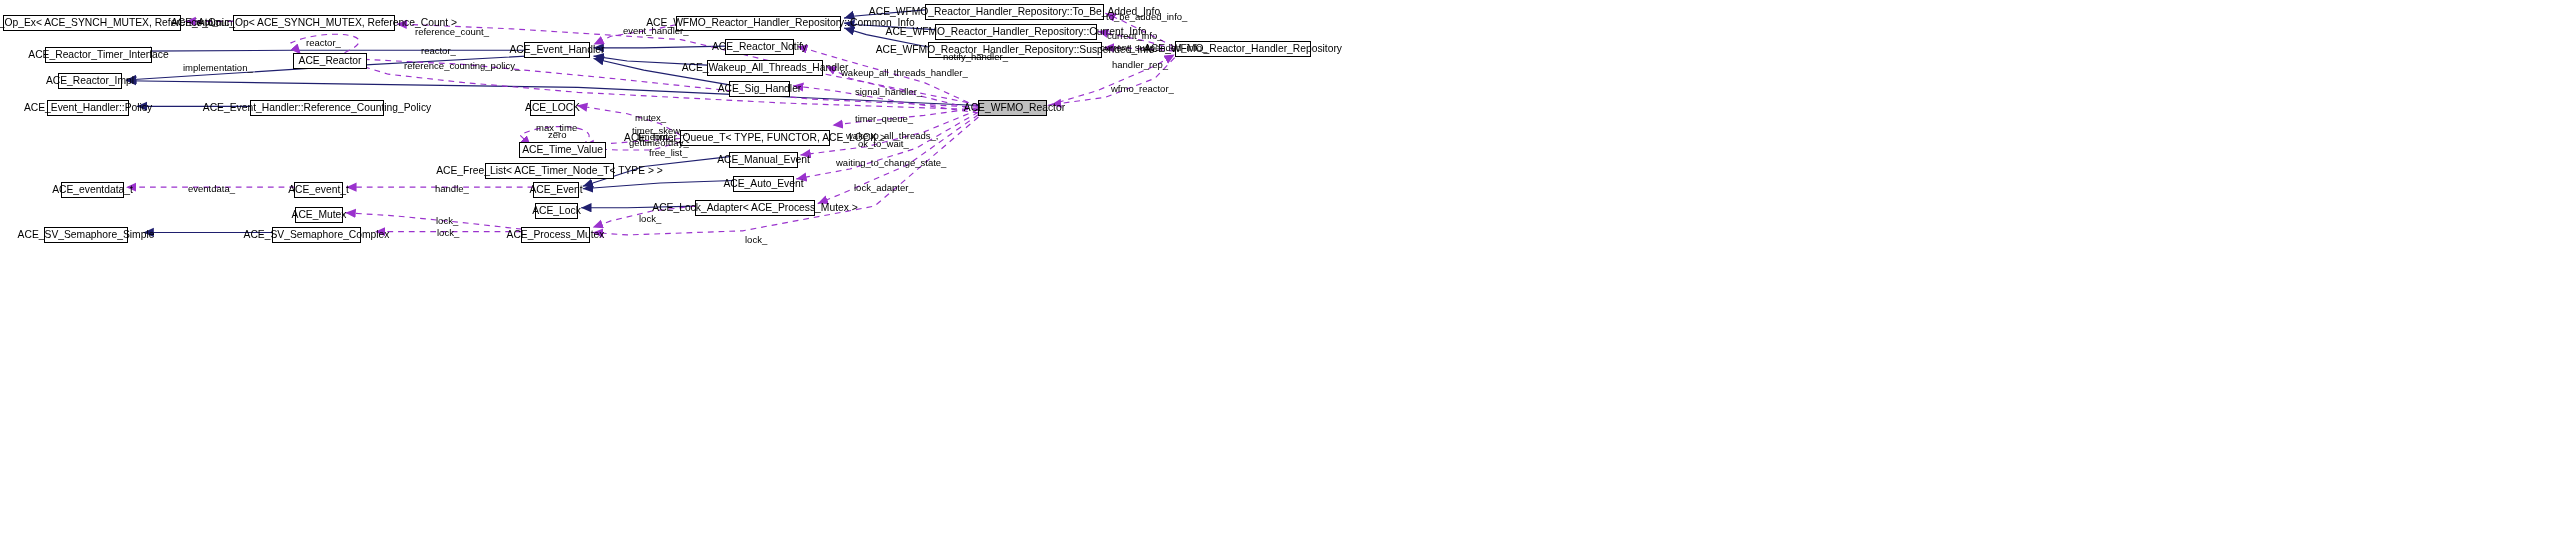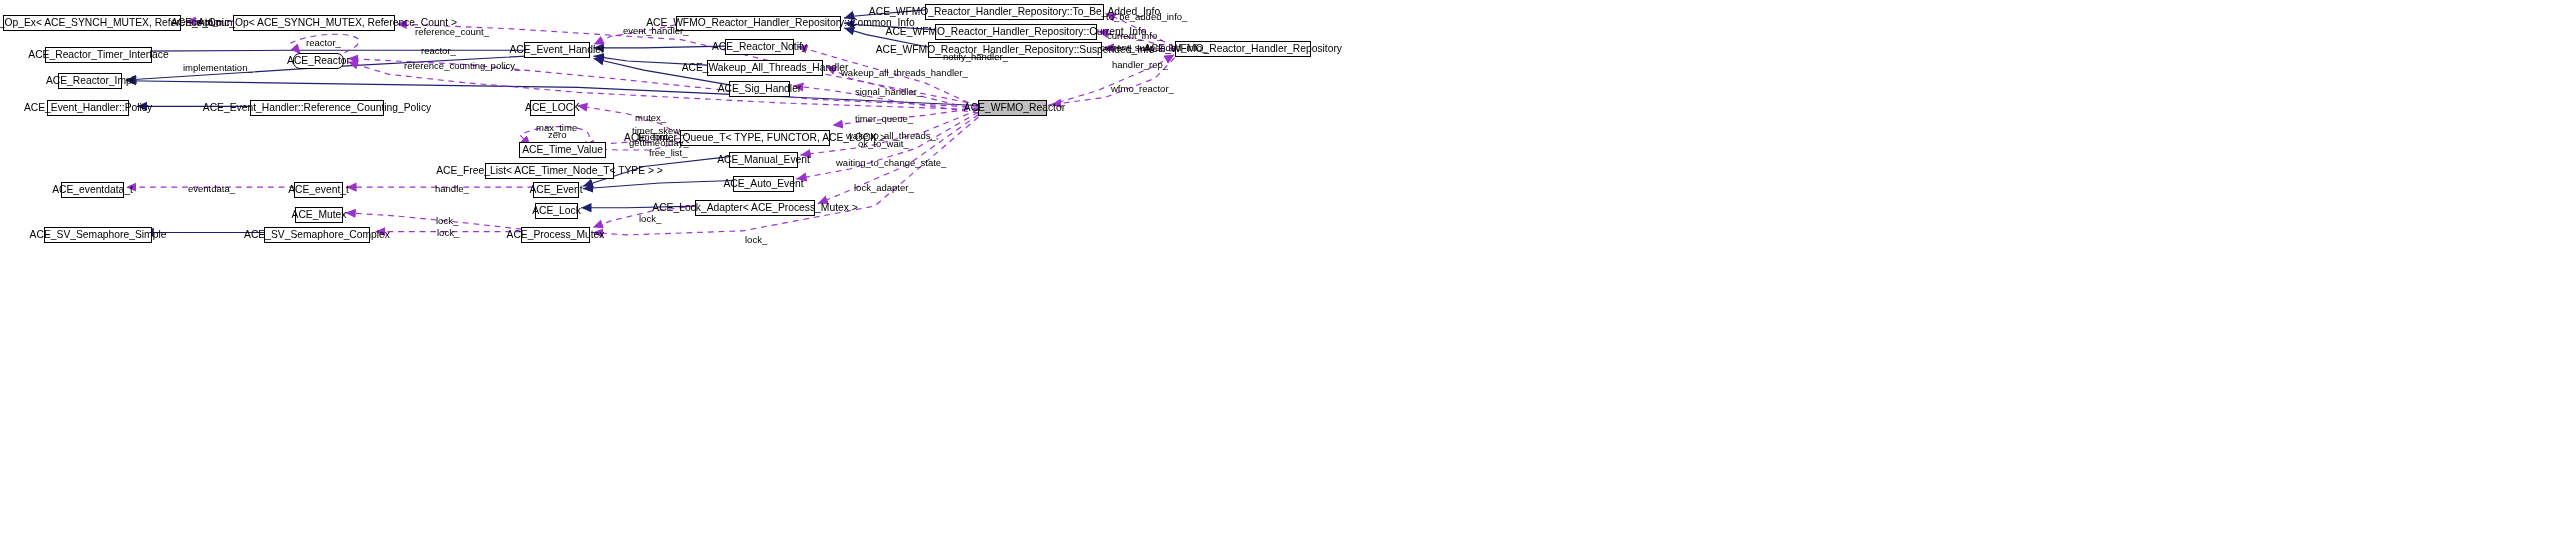--- a/index.html
+++ b/index.html
@@ -72,33 +72,33 @@
       <path d="M632,281 L560,281 L480,281 L454,281"></path>
       <path d="M632,278 L560,270 L480,262 L418,258"></path>
     </g>
   </svg>
 <div class="node" style="left: 3.3px; top: 15px; width: 178px;">ACE_Atomic_Op_Ex&lt; ACE_SYNCH_MUTEX, Reference_Count &gt;</div>
     <div class="node" style="left: 233px; top: 15px; width: 162px;">ACE_Atomic_Op&lt; ACE_SYNCH_MUTEX, Reference_Count &gt;</div>
     <div class="node" style="left: 45px; top: 47px; width: 107px;">ACE_Reactor_Timer_Interface</div>
     <div class="node" style="left: 58px; top: 73px; width: 64px;">ACE_Reactor_Impl</div>
     <div class="node" style="left: 47px; top: 100px; width: 82px;">ACE_Event_Handler::Policy</div>
     <div class="node" style="left: 250px; top: 100px; width: 134px;">ACE_Event_Handler::Reference_Counting_Policy</div>
-    <div class="node" style="left: 293px; top: 53px; width: 51px; border-radius: 7px;">ACE_Reactor</div>
+    <div class="node" style="left: 293px; top: 53px; width: 74px;">ACE_Reactor</div>
     <div class="node" style="left: 524px; top: 42px; width: 66px;">ACE_Event_Handler</div>
     <div class="node" style="left: 530px; top: 100px; width: 45px;">ACE_LOCK</div>
     <div class="node" style="left: 519px; top: 142px; width: 87px;">ACE_Time_Value</div>
     <div class="node" style="left: 485px; top: 163px; width: 129px;">ACE_Free_List&lt; ACE_Timer_Node_T&lt; TYPE &gt; &gt;</div>
     <div class="node" style="left: 533px; top: 182px; width: 46px;">ACE_Event</div>
     <div class="node" style="left: 535px; top: 203px; width: 43px;">ACE_Lock</div>
     <div class="node" style="left: 521px; top: 227px; width: 69px;">ACE_Process_Mutex</div>
     <div class="node" style="left: 61px; top: 182px; width: 63px;">ACE_eventdata_t</div>
     <div class="node" style="left: 294px; top: 182px; width: 49px;">ACE_event_t</div>
     <div class="node" style="left: 295px; top: 207px; width: 48px;">ACE_Mutex</div>
-    <div class="node" style="left: 44px; top: 227px; width: 108px;">ACE_SV_Semaphore_Simple</div>
-    <div class="node" style="left: 264px; top: 227px; width: 106px;">ACE_SV_Semaphore_Complex</div>
+    <div class="node" style="left: 44px; top: 227px; width: 84px;">ACE_SV_Semaphore_Simple</div>
+    <div class="node" style="left: 272px; top: 227px; width: 89px;">ACE_SV_Semaphore_Complex</div>
     <div class="node" style="left: 680px; top: 130px; width: 150px;">ACE_Timer_Queue_T&lt; TYPE, FUNCTOR, ACE_LOCK &gt;</div>
     <div class="node" style="left: 729px; top: 152px; width: 69px;">ACE_Manual_Event</div>
     <div class="node" style="left: 733px; top: 176px; width: 61px;">ACE_Auto_Event</div>
     <div class="node" style="left: 695px; top: 200px; width: 120px;">ACE_Lock_Adapter&lt; ACE_Process_Mutex &gt;</div>
     <div class="node" style="left: 725px; top: 39px; width: 69px;">ACE_Reactor_Notify</div>
     <div class="node" style="left: 707px; top: 60px; width: 116px;">ACE_Wakeup_All_Threads_Handler</div>
     <div class="node" style="left: 729px; top: 81px; width: 61px;">ACE_Sig_Handler</div>
     <div class="node" style="left: 676px; top: 15.7px; width: 165px; padding-left: 48px;">ACE_WFMO_Reactor_Handler_Repository::Common_Info</div>
     <div class="node" style="left: 925px; top: 4.1px; width: 179px;">ACE_WFMO_Reactor_Handler_Repository::To_Be_Added_Info</div>
     <div class="node" style="left: 935px; top: 24px; width: 162px;">ACE_WFMO_Reactor_Handler_Repository::Current_Info</div>

